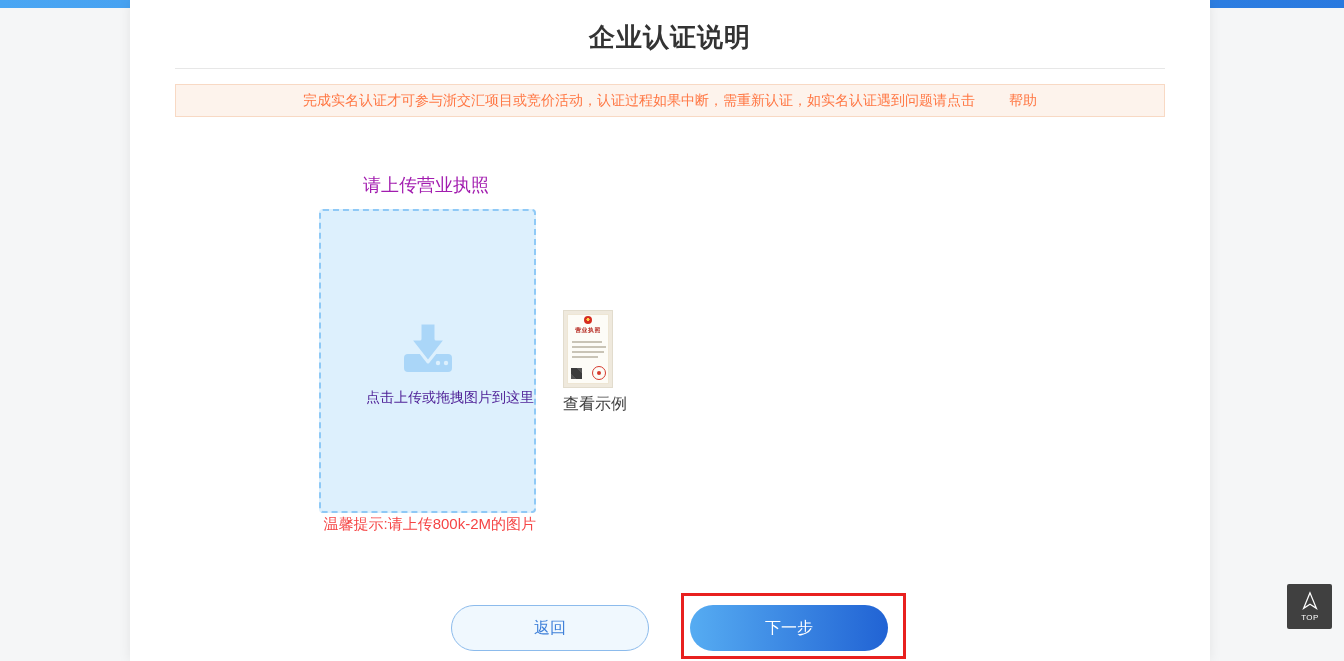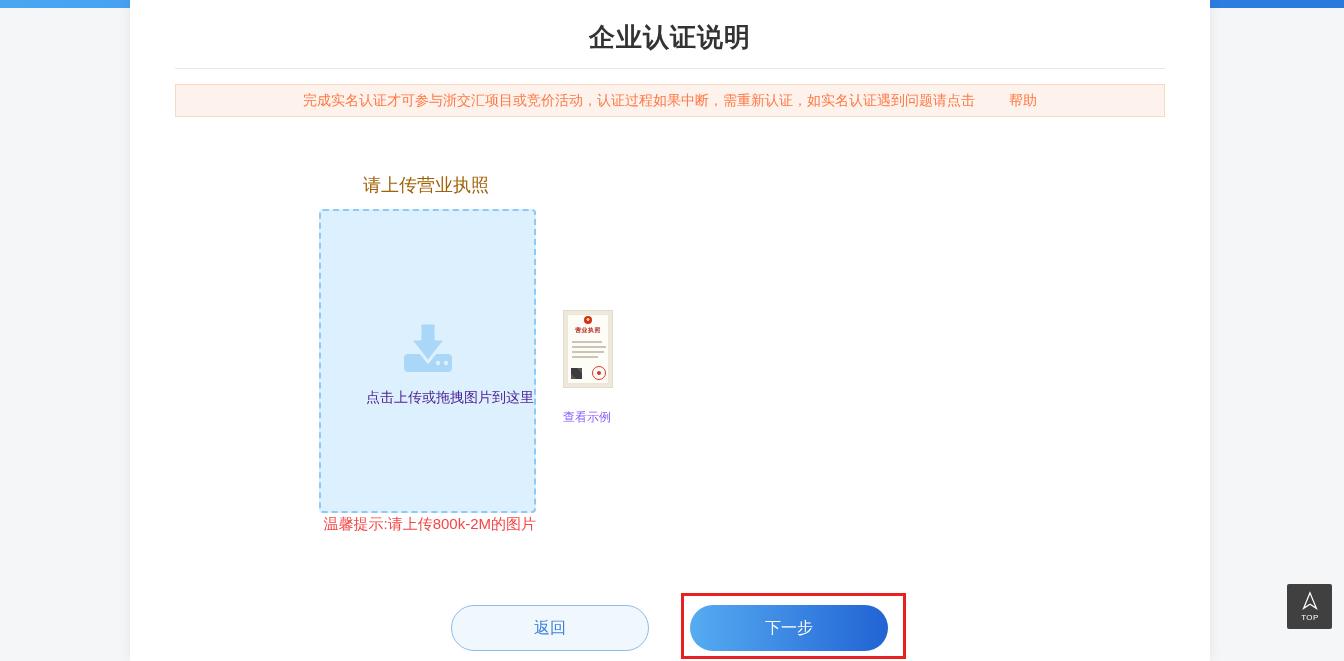--- a/index.html
+++ b/index.html
@@ -33,21 +33,21 @@
   }
   .notice-bar {
     position: absolute; left: 45px; right: 45px; top: 84px; height: 33px;
     background: #fdf3ec; border: 1px solid #f8d9c4;
     display: flex; align-items: center; justify-content: center;
     font-size: 14px; color: #ff7744; gap: 34px;
   }
   .notice-link { color: #ff7744; cursor: pointer; }
   .upload-label {
     position: absolute; left: 233px; top: 173px;
-    font-size: 18px; color: #a16207;
+    font-size: 18px; color: #a21caf;
   }
   .dropzone {
     position: absolute; left: 189px; top: 209px; width: 217px; height: 304px;
     background: #ddf0fd; border: 2px dashed #8fc9f6; border-radius: 4px;
     cursor: pointer;
   }
   .upload-icon {
     position: absolute; left: 50%; top: 110px; transform: translateX(-50%);
   }
   .dropzone-hint {
@@ -92,21 +92,21 @@
   .license-seal {
     position: absolute; right: 6px; bottom: 7px; width: 14px; height: 14px;
     border: 1.5px solid #d6392c; border-radius: 50%;
   }
   .license-seal:after {
     content: ""; position: absolute; left: 50%; top: 50%;
     width: 4px; height: 4px; margin: -2px 0 0 -2px;
     background: #d6392c; border-radius: 50%;
   }
   .example-caption {
-    margin-top: 21px; font-size: 12px; color: #8b5cf6; white-space: nowrap; cursor: pointer;
+    margin-top: 6px; font-size: 16px; color: #404040; white-space: nowrap; cursor: pointer;
   }
   .btn-row { position: absolute; left: 0; top: 605px; width: 100%; height: 46px; }
   .btn {
     position: absolute; width: 198px; height: 46px; border-radius: 23px;
     font-size: 16px; text-align: center; line-height: 44px; cursor: pointer;
     font-family: inherit;
   }
   .btn-back {
     left: 321px;
     background: #f0f8fe; border: 1px solid #8cbbec; color: #3f80d9;

